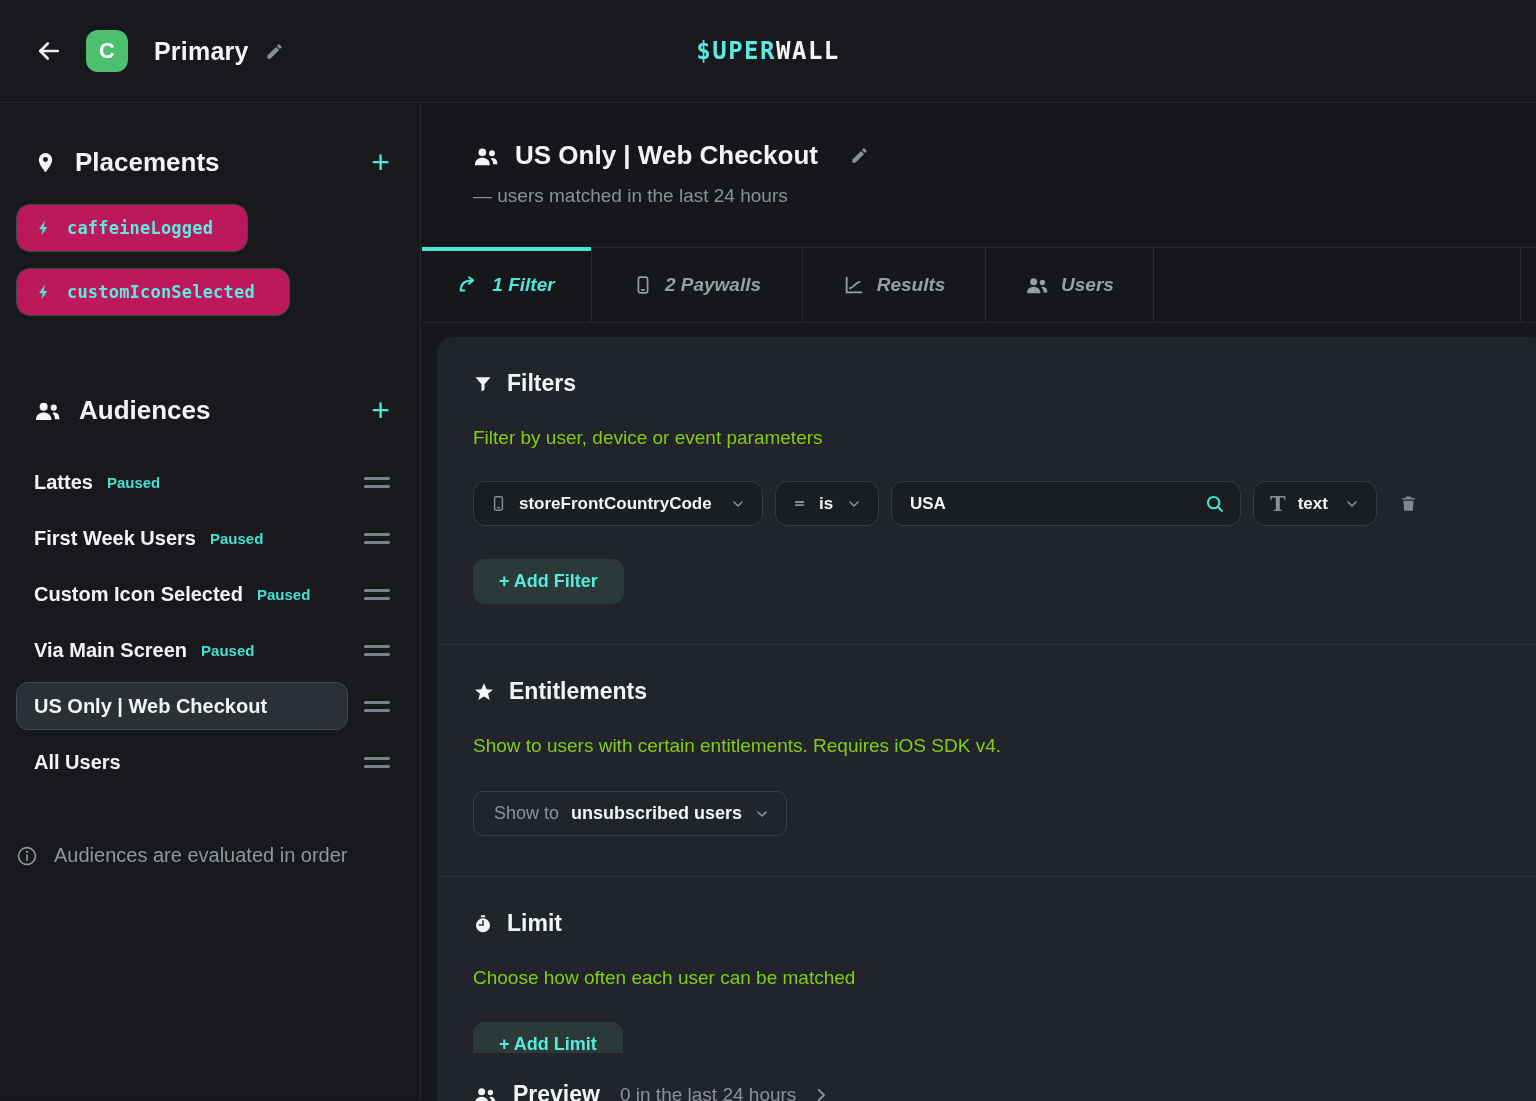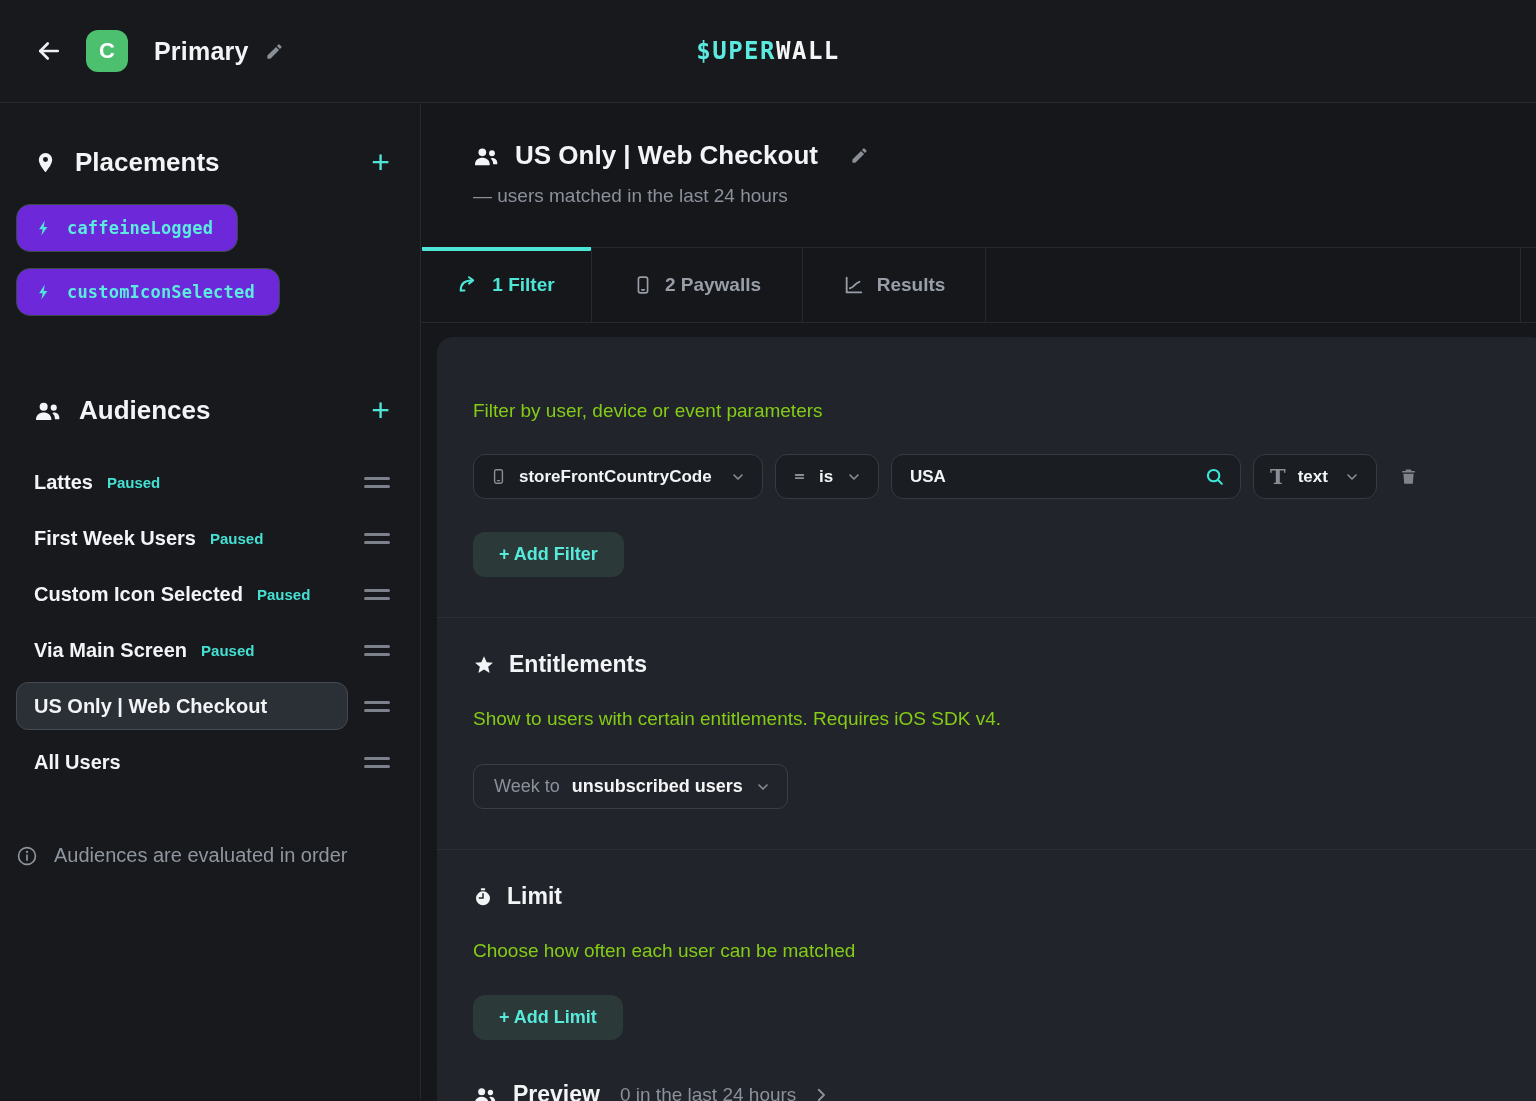--- a/index.html
+++ b/index.html
@@ -45,22 +45,22 @@
   .side-header .hicon { color:#f2f4f6; margin-right:18px; }
   .side-header h2 { font-size:26px; font-weight:700; flex:1; }
   .plus-btn {
     color:#4ee4d6; font-size:32px; font-weight:400; line-height:28px;
     background:none; border:none; cursor:pointer; font-family:inherit;
   }
   .placements-header { margin-top:40px; }
   .placement-pills { padding:24px 16px 0 16px; display:flex; flex-direction:column; gap:16px; }
   .placement-pill {
     display:inline-flex; align-items:center; gap:14px;
-    background:#6d28d9; border:1px solid #3a4a47; border-radius:14px;
-    height:48px; padding:0 24px 0 18px; width:max-content; cursor:pointer;
+    background:#be185d; border:1px solid #3a4a47; border-radius:14px;
+    height:48px; padding:0 34px 0 18px; width:max-content; cursor:pointer;
   }
   .placement-pill .bolt { color:#4ee4d6; }
   .placement-pill .plabel {
     font-family:"DejaVu Sans Mono", monospace; font-weight:700;
     font-size:17px; color:#5becdf; letter-spacing:.2px;
   }
   .audiences-header { margin-top:76px; }
   .aud-list { margin-top:26px; }
   .aud-row {
     position:relative; height:56px; display:flex; align-items:center;
@@ -92,21 +92,21 @@
   .mh-title { font-size:26px; font-weight:700; }
   .mh-sub { margin:14px 0 0 0; font-size:19px; color:#8b919b; }
 
   .tabbar {
     position:absolute; left:0; top:143px; right:0; height:76px;
     display:flex; border-top:1px solid #26292f; border-bottom:1px solid #26292f;
   }
   .tab {
     display:flex; align-items:center; justify-content:center; gap:12px;
     border-right:1px solid #26292f; font-size:19px; font-weight:700;
-    color:#989ea7; cursor:pointer; position:relative;
+    color:#989ea7; cursor:pointer; position:relative;font-style:italic;
   }
   .tab .ticon { color:#989ea7; }
   .tab.active { color:#4de5d6; }
   .tab.active .ticon { color:#4de5d6; }
   .tab.active::before {
     content:""; position:absolute; left:0; right:0; top:-1px; height:4px;
     background:#4de5d6; border-radius:0 0 1px 1px;
   }
   .t1 { width:170px; } .t2 { width:211px; } .t3 { width:183px; } .t4 { width:168px; }
   .tab-filler { flex:1; border-right:1px solid #26292f; }
@@ -343,27 +343,46 @@
     </div>
     <div class="tab t3">
       <span class="ticon">
         <svg width="22" height="22" viewBox="0 0 24 24" fill="none" stroke="currentColor" stroke-width="2" stroke-linecap="round">
             <path d="M4 4v16h16"></path>
             <path d="M7.5 15.5c4 0 5.5-6 10.5-7"></path>
           </svg>
       </span>
       <span>Results</span>
     </div>
+    <div class="tab t4">
+      <span class="ticon">
+        <svg width="24" height="20" viewBox="0 0 28 24" fill="currentColor">
+            <circle cx="10" cy="8" r="4.2"></circle>
+            <path d="M2 21c0-4.4 3.8-7 8-7s8 2.6 8 7v1H2z"></path>
+            <circle cx="20.5" cy="9" r="3.2"></circle>
+            <path d="M20.5 14.2c3.2 0 5.8 2 5.8 5.4V21h-4.5c0-2.6-.9-4.7-2.7-6.2.4-.4.9-.6 1.4-.6z"></path>
+          </svg>
+      </span>
+      <span>Users</span>
+    </div>
     <div class="tab-filler"></div>
     <div class="tab-end"></div>
   </div>
 
   <div class="card">
 
     <section>
+      <div class="sec-head">
+        <span class="sicon">
+          <svg width="20" height="20" viewBox="0 0 24 24" fill="currentColor">
+              <path d="M3 4h18l-7.2 8.2V19l-3.6 2v-8.8z"></path>
+            </svg>
+        </span>
+        <span class="sec-title">Filters</span>
+      </div>
       <div class="sec-sub">Filter by user, device or event parameters</div>
 
       <div class="filter-row">
         <div class="fpill p-param">
           <span class="dim">
             <svg width="17" height="19" viewBox="0 0 24 24" fill="none" stroke="currentColor" stroke-width="2">
                 <rect x="6.5" y="2.5" width="11" height="19" rx="2.5"></rect>
                 <path d="M10.5 17.8h3" stroke-linecap="round"></path>
               </svg>
           </span>
@@ -426,21 +445,21 @@
         <span class="sicon">
           <svg width="22" height="22" viewBox="0 0 24 24" fill="currentColor">
               <path d="M12 2.5 14.9 9l6.9.5-5.3 4.5 1.7 6.8L12 17l-6.2 3.8 1.7-6.8L2.2 9.5 9.1 9z"></path>
             </svg>
         </span>
         <span class="sec-title">Entitlements</span>
       </div>
       <div class="sec-sub">Show to users with certain entitlements. Requires iOS SDK v4.</div>
 
       <div class="showto-pill">
-        <span class="st-label">Week to</span>
+        <span class="st-label">Show to</span>
         <span class="st-value">unsubscribed users</span>
         <span class="chev">
           <svg width="16" height="16" viewBox="0 0 24 24" fill="none" stroke="currentColor" stroke-width="2.4" stroke-linecap="round" stroke-linejoin="round">
               <path d="m6 9 6 6 6-6"></path>
             </svg>
         </span>
       </div>
     </section>
 
     <div class="divider"></div>

